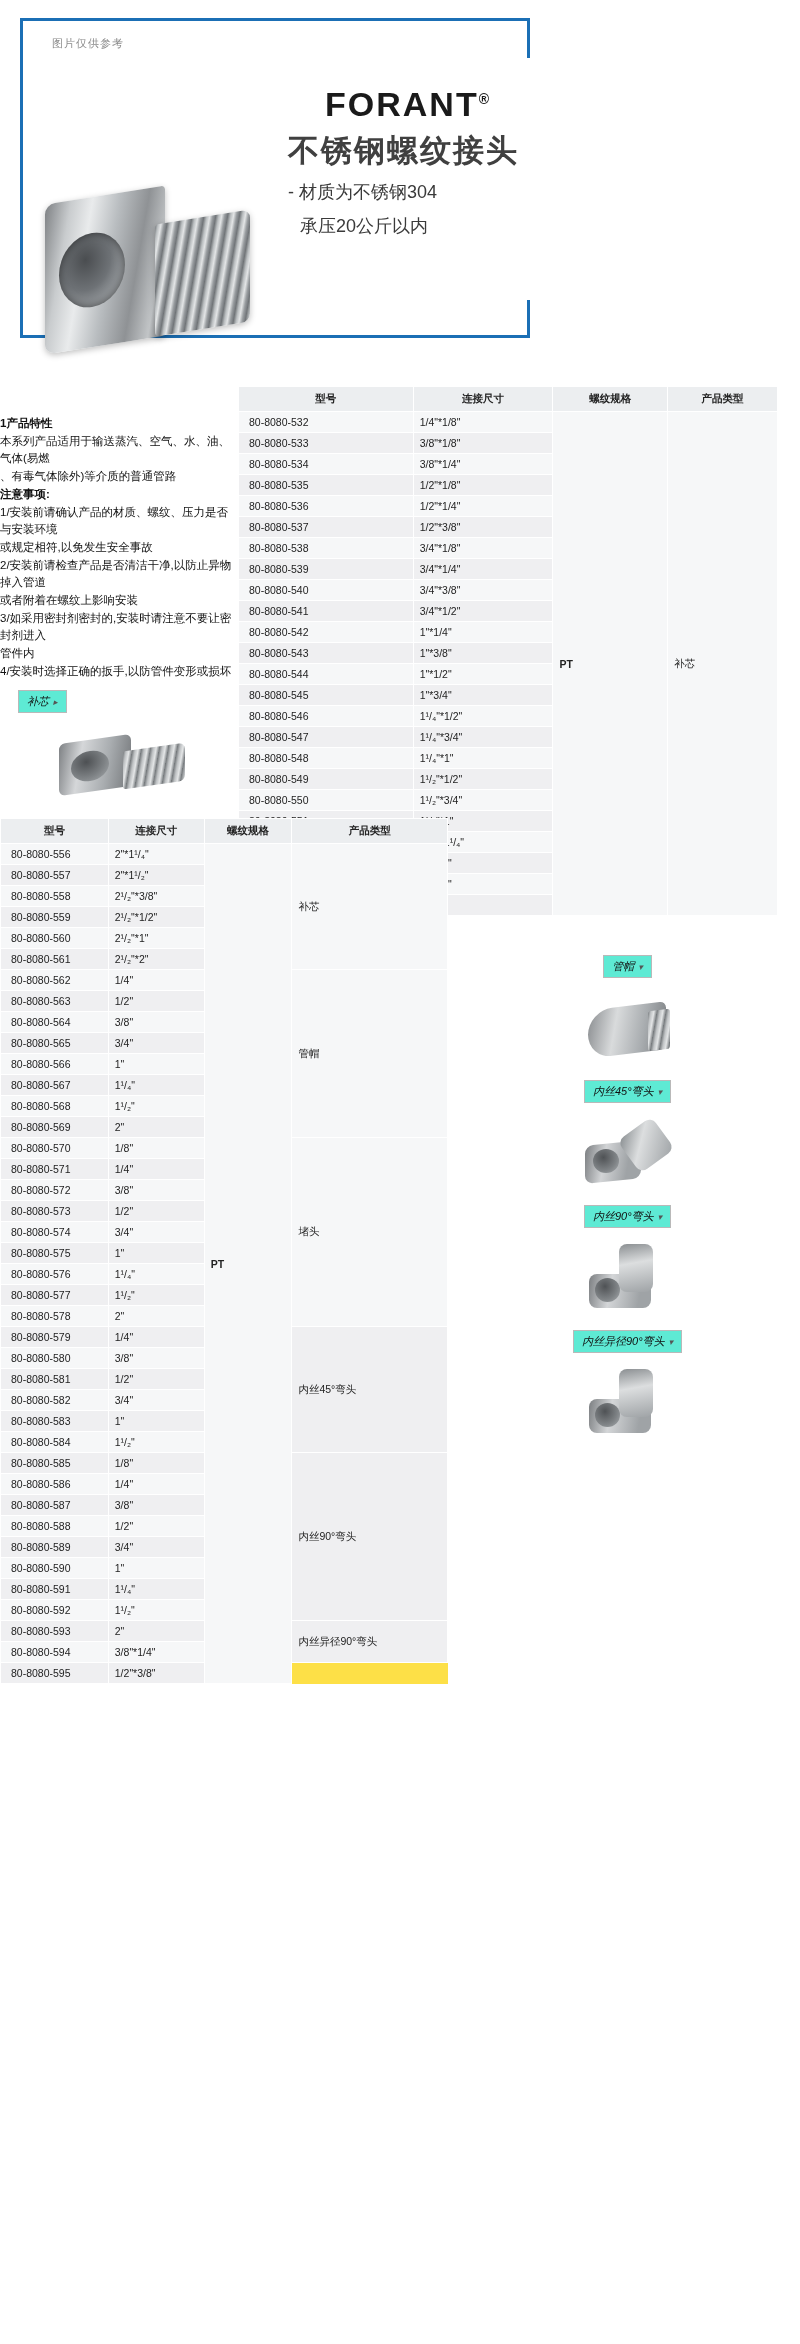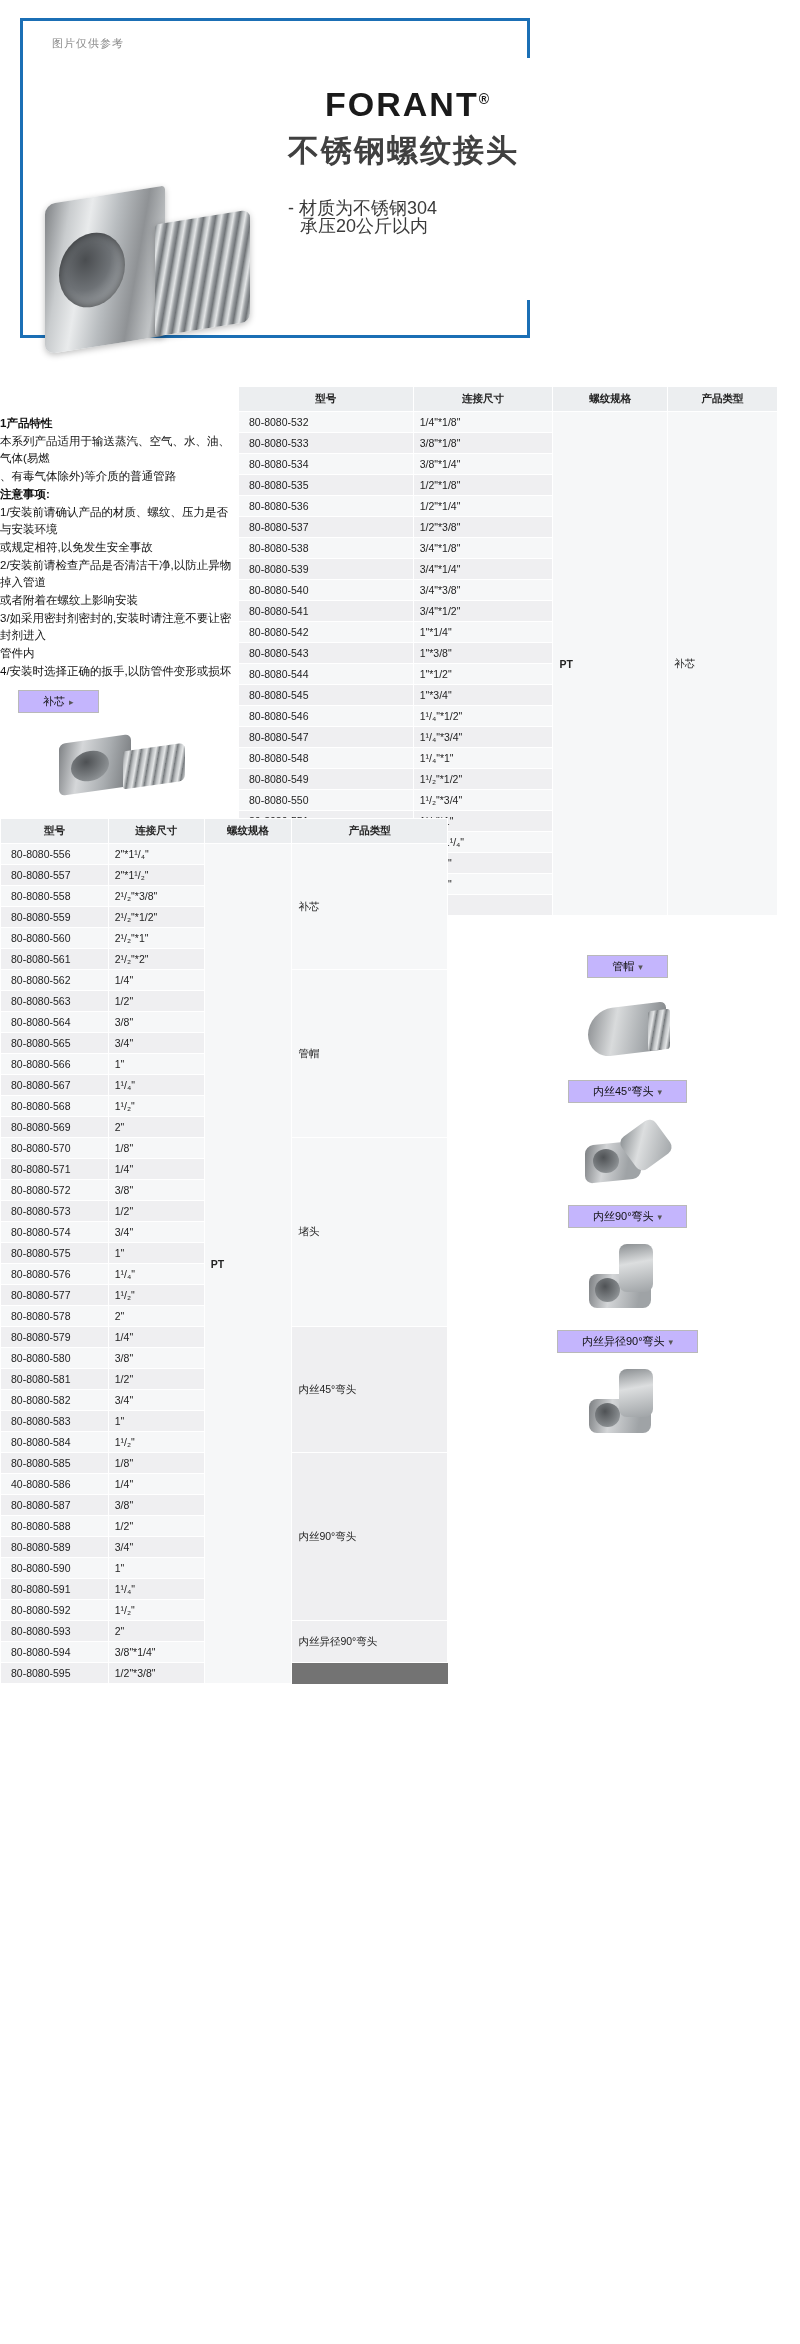--- a/index.html
+++ b/index.html
@@ -60,40 +60,40 @@
   .brand {
     position: absolute; left: 288px; top: 85px;
     font-size: 34px; font-weight: bold; letter-spacing: 2px; color: #1a1a1a; margin-left: 37px;
   }
   .brand .reg { font-size: 14px; vertical-align: super; }
   .hdr-title {
     position: absolute; left: 288px; top: 130px;
     font-size: 31px; font-weight: bold; color: #404040; letter-spacing: 2px;
   }
   .hdr-sub1 {
-    position: absolute; left: 288px; top: 196px;
+    position: absolute; left: 288px; top: 180px;
     font-size: 18px; color: #3a3a3a;
   }
   .hdr-sub2 {
     position: absolute; left: 300px; top: 214px;
     font-size: 18px; color: #3a3a3a;
   }
 
   
   .lefttext {
     position: absolute; left: 0px; top: 415px; width: 238px;
     font-size: 11.5px; line-height: 17px; color: #111;
   }
   .lefttext p { margin: 0 0 1px 0; }
   .lefttext .h { font-weight: bold; }
 
   
   .chip {
-    display: inline-block; border: 1px solid #b9b9b9; background: #c4b5fd;
-    font-size: 11px; padding: 3px 24px; color: #111; white-space: nowrap;
+    display: inline-block; border: 1px solid #b9b9b9; background: #5eead4;
+    font-size: 11px; padding: 3px 8px; color: #111; white-space: nowrap; font-style: italic;
   }
   .chip .caret { color: #555; font-size: 9px; margin-left: 4px; }
 
   .leftthumb-wrap { position: absolute; left: 18px; top: 690px; width: 215px; }
   .thumb {
     position: relative; width: 150px; height: 85px; margin: 8px auto 0 auto;
   }
   .t-body {
     position:absolute; left:8px; top:18px; width:72px; height:52px;
     background: linear-gradient(100deg,#7e8184,#d5d7d9 30%,#a9adb0 65%,#74777a);
@@ -107,21 +107,21 @@
   .t-hole {
     position:absolute; left:20px; top:30px; width:38px; height:30px; border-radius:50%;
     background: radial-gradient(ellipse at 40% 35%, #4d5053, #7c8083 55%, #a6aaad);
     transform: skewY(-8deg);
   }
 
   
   table.spec {
     border-collapse: collapse;
     font-size: 10.5px;
-    background: #737373;
+    background: #fde047;
   }
   table.spec th {
     background: #eceef0;
     font-weight: bold;
     color: #222;
     border: 1px solid #ffffff;
     padding: 5px 4px;
     text-align: center;
   }
   table.spec td {
@@ -478,21 +478,21 @@
           <tr>
             <td class="model">80-8080-584</td>
             <td>1¹/₂"</td>
           </tr>
           <tr>
             <td class="model">80-8080-585</td>
             <td>1/8"</td>
             <td class="c" rowspan="8">内丝90°弯头</td>
           </tr>
           <tr>
-            <td class="model">40-8080-586</td>
+            <td class="model">80-8080-586</td>
             <td>1/4"</td>
           </tr>
           <tr>
             <td class="model">80-8080-587</td>
             <td>3/8"</td>
           </tr>
           <tr>
             <td class="model">80-8080-588</td>
             <td>1/2"</td>
           </tr>

